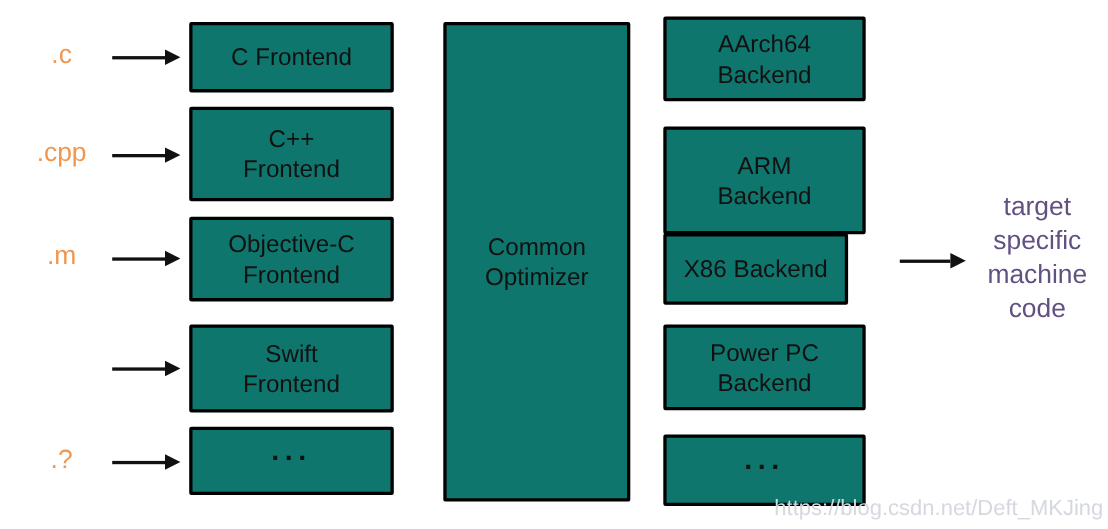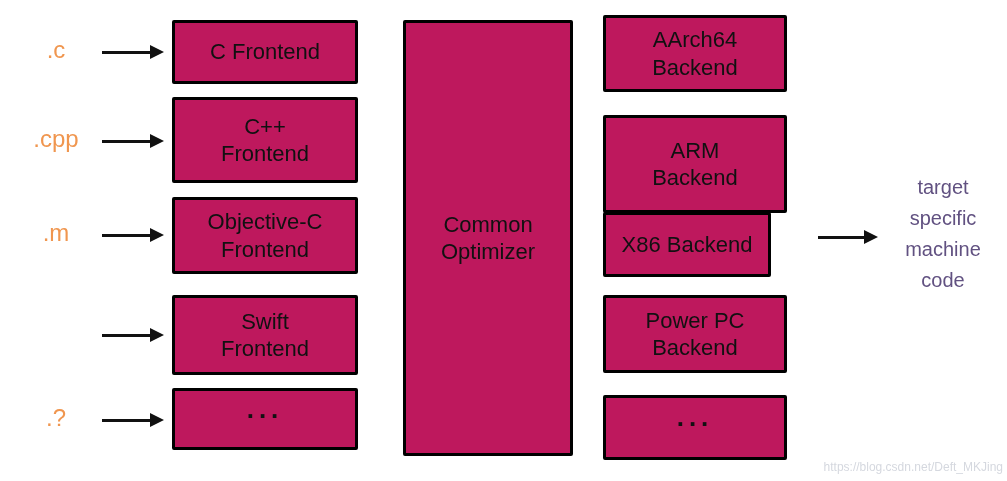--- a/index.html
+++ b/index.html
@@ -14,21 +14,21 @@
     height: 481px;
     background: #ffffff;
     overflow: hidden;
   }
   
   .box {
     position: absolute;
     box-sizing: border-box;
     border: 3px solid #000000;
     border-radius: 2px;
-    background: #be185d;
+    background: #0f766e;
     display: flex;
     align-items: center;
     justify-content: center;
     text-align: center;
   }
   .box .label {
     white-space: pre-line;
     font-size: 22px;
     line-height: 1.25;
     color: #111111;
@@ -67,31 +67,31 @@
     border-top: 7px solid transparent;
     border-bottom: 7px solid transparent;
   }
   
   .output-text {
     position: absolute;
     left: 882px;
     top: 172px;
     width: 122px;
     text-align: center;
-    font-size: 20px;
+    font-size: 24px;
     line-height: 31px;
     color: #615181;
     white-space: pre-line;
   }
   
   .watermark {
     position: absolute;
     right: 4px;
     bottom: 7px;
-    font-size: 12px;
+    font-size: 20px;
     color: #d5d8df;
   }
 </style>
 </head>
 <body>
 
 <div class="canvas">
 
   <div class="ext-label" style="top:36px">.c</div>
   <div class="ext-label" style="top:125px">.cpp</div>

